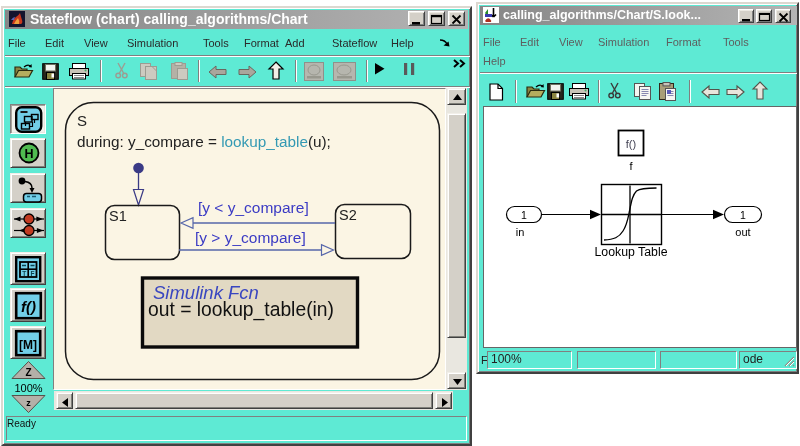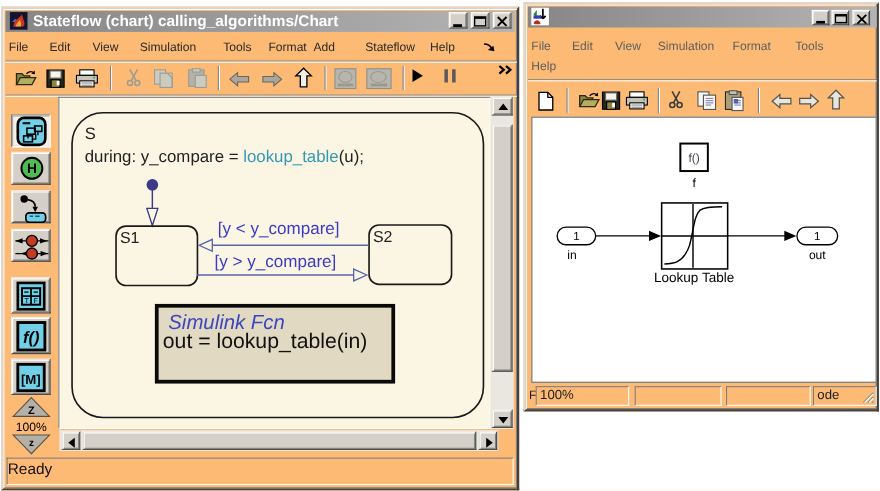--- a/index.html
+++ b/index.html
@@ -1,15 +1,15 @@
 <!DOCTYPE html>
 <html><head><meta charset="utf-8"><style>
 *{margin:0;padding:0;box-sizing:border-box}
 html,body{width:800px;height:446px;background:#fff;font-family:"Liberation Sans",sans-serif;position:relative;overflow:hidden}
-.win{position:absolute;background:#fdba74;border:2px solid;border-color:#dcd8d0 #404040 #404040 #dcd8d0;box-shadow:inset 1px 1px 0 #fff,inset -1px -1px 0 #808080}
+.win{position:absolute;background:#5eead4;border:2px solid;border-color:#dcd8d0 #404040 #404040 #dcd8d0;box-shadow:inset 1px 1px 0 #fff,inset -1px -1px 0 #808080}
 .tbar{position:absolute;background:linear-gradient(90deg,#868686,#b4b4b4);color:#fff;font-weight:bold;font-size:13px}
 .tbtn{position:absolute;width:17px;height:15px;background:#d4d0c8;border:1px solid;border-color:#fff #404040 #404040 #fff;box-shadow:inset 1px 1px 0 #ece9e2,inset -1px -1px 0 #808080}
 .mi{position:absolute;font-size:11px;color:#2a2a2a;white-space:pre}
 .sep{position:absolute;width:2px;background:#808080;border-right:1px solid #fff}
 .sbtn{position:absolute;left:7px;width:36px;height:30px;background:#d4d0c8;border:1px solid;border-color:#f2efe9 #404040 #404040 #f2efe9;box-shadow:inset 1px 1px 0 #fff,inset -1px -1px 0 #80807a}
 .sunk{border:1px solid;border-color:#808080 #fff #fff #808080}
 svg{position:absolute;overflow:visible}
 .cell{position:absolute;height:18px;border:1px solid;border-color:#808080 #fff #fff #808080;font-size:12px;color:#222;padding-left:3px}
 </style></head>
 <body>
@@ -249,34 +249,35 @@
         </svg>
       </div>
     <div class="sbtn" style="left:21px;top:1px;width:358px;height:17px"></div>
     <div class="sbtn" style="left:381px;top:1px;width:17px;height:17px">
         <svg style="left:6px;top:5px" width="6" height="9">
           <path d="M6 4.5 L0 0 L0 9 Z" fill="#000"></path>
         </svg>
       </div>
   </div>
 
-  <div class="sunk" style="position:absolute;left:3px;top:408px;width:461px;height:25px;font-size:14px;color:#111">
+  <div class="sunk" style="position:absolute;left:3px;top:408px;width:461px;height:25px;font-size:10px;color:#111">
     <span style="position:absolute;left:0px;top:1px">Ready</span>
   </div>
 </div>
 
 <div class="win" style="left:476px;top:2px;width:323px;height:372px">
   <div class="tbar" style="left:2px;top:2px;width:317px;height:19px">
     <svg width="16" height="16" style="left:3px;top:1px">
         <rect width="16" height="16" fill="#fff"></rect>
         <path d="M10.5 1 L10.5 10 M10.5 10 L8 7.5 M10.5 10 L13 7.5" stroke="#000" stroke-width="1.6" fill="none"></path>
         <path d="M2 6 L5 2 L5 10 Z" fill="#2a8a2a"></path>
         <rect x="2" y="7" width="7" height="3" fill="#3a3ab0"></rect>
         <path d="M2 14 Q4 10 7 12 Q9 14 8 15 L3 15 Z" fill="#b03020"></path>
       </svg>
+    <span style="position:absolute;left:23px;top:2px;font-size:12.5px">calling_algorithms/Chart/S.look...</span>
     <div class="tbtn" style="left:258px;top:3px;width:16px;height:14px">
         <svg style="left:3px;top:9px" width="8" height="3">
           <rect width="8" height="2.4" fill="#000"></rect>
         </svg>
       </div>
     <div class="tbtn" style="left:276px;top:3px;width:16px;height:14px">
         <svg style="left:2px;top:2px" width="11" height="9">
           <rect x="0.5" y="1.5" width="10" height="7" fill="none" stroke="#000" stroke-width="1.2"></rect>
           <rect x="0" y="1" width="11" height="2" fill="#000"></rect>
         </svg>

